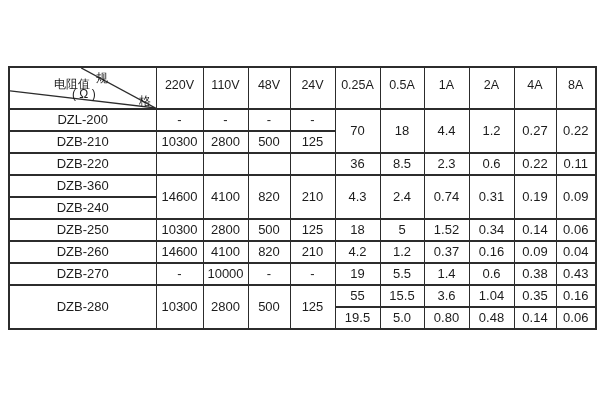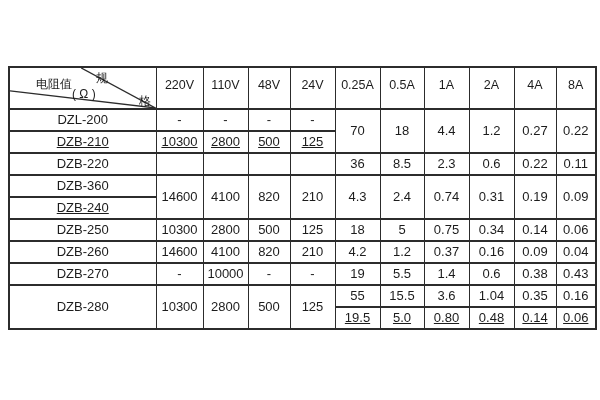--- a/index.html
+++ b/index.html
@@ -15,30 +15,30 @@
   table.spec td{
     border:1px solid #2c2c2c;
     border-top-width:2px;border-bottom-width:2px;
     text-align:center;vertical-align:middle;
     font-size:13px;line-height:20px;padding:0;
     white-space:nowrap;overflow:hidden;
   }
   tr.hdr{height:42px;}
   tr.hdr td{vertical-align:top;line-height:34px;font-size:12.5px;}
   tr.data{height:20px;}
-  td.tb1{border-top-width:1px;text-decoration:underline;}
+  td.tb1{border-top-width:1px;}
   td.bb1{border-bottom-width:1px;}
   td.vbot{vertical-align:bottom;line-height:20px;}
   td.vtop{vertical-align:top;line-height:20px;}
   td.diag{position:relative;padding:0;vertical-align:top;}
   td.diag svg{position:absolute;left:0;top:0;width:100%;height:100%;display:block;}
   td.diag span{position:absolute;font-size:12px;line-height:14px;white-space:nowrap;}
   .dg-spec-top{left:86px;top:3px;}
   .dg-spec-bottom{left:129px;top:26px;}
-  .dg-res{left:26px;top:9px;}
+  .dg-res{left:44px;top:9px;}
   .dg-unit{left:62px;top:19px;font-size:11.5px;}
   .dg-model{left:3px;top:44px;text-align:right;}
 </style>
 </head>
 <body>
 
 <div class="page">
   <table class="spec">
     <colgroup>
       <col style="width:147px">
@@ -134,21 +134,21 @@
     </tr>
 
     <tr class="data">
       <td>DZB-250</td>
       <td>10300</td>
       <td>2800</td>
       <td>500</td>
       <td>125</td>
       <td>18</td>
       <td>5</td>
-      <td>0.75</td>
+      <td>1.52</td>
       <td>0.34</td>
       <td>0.14</td>
       <td>0.06</td>
     </tr>
 
     <tr class="data">
       <td>DZB-260</td>
       <td>14600</td>
       <td>4100</td>
       <td>820</td>

